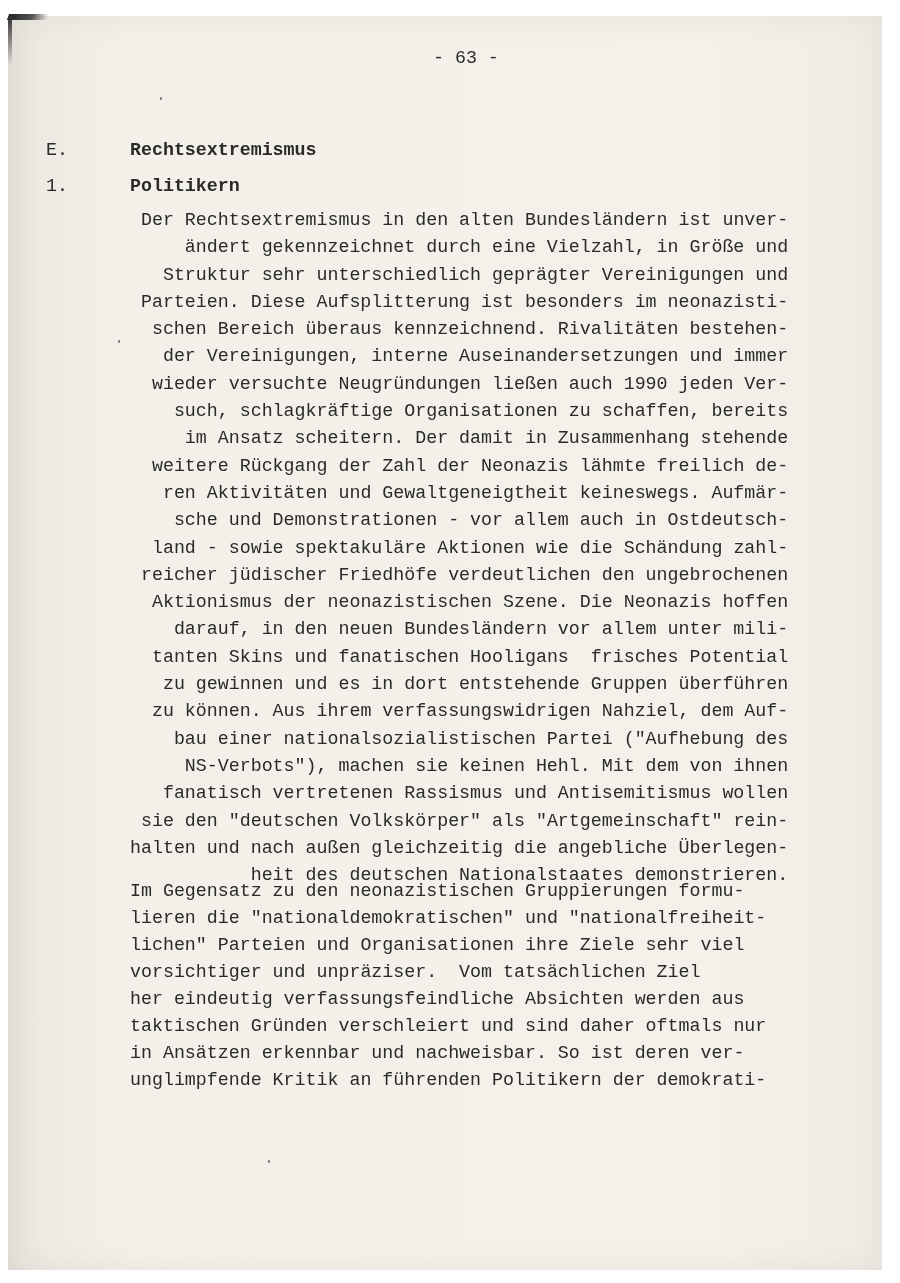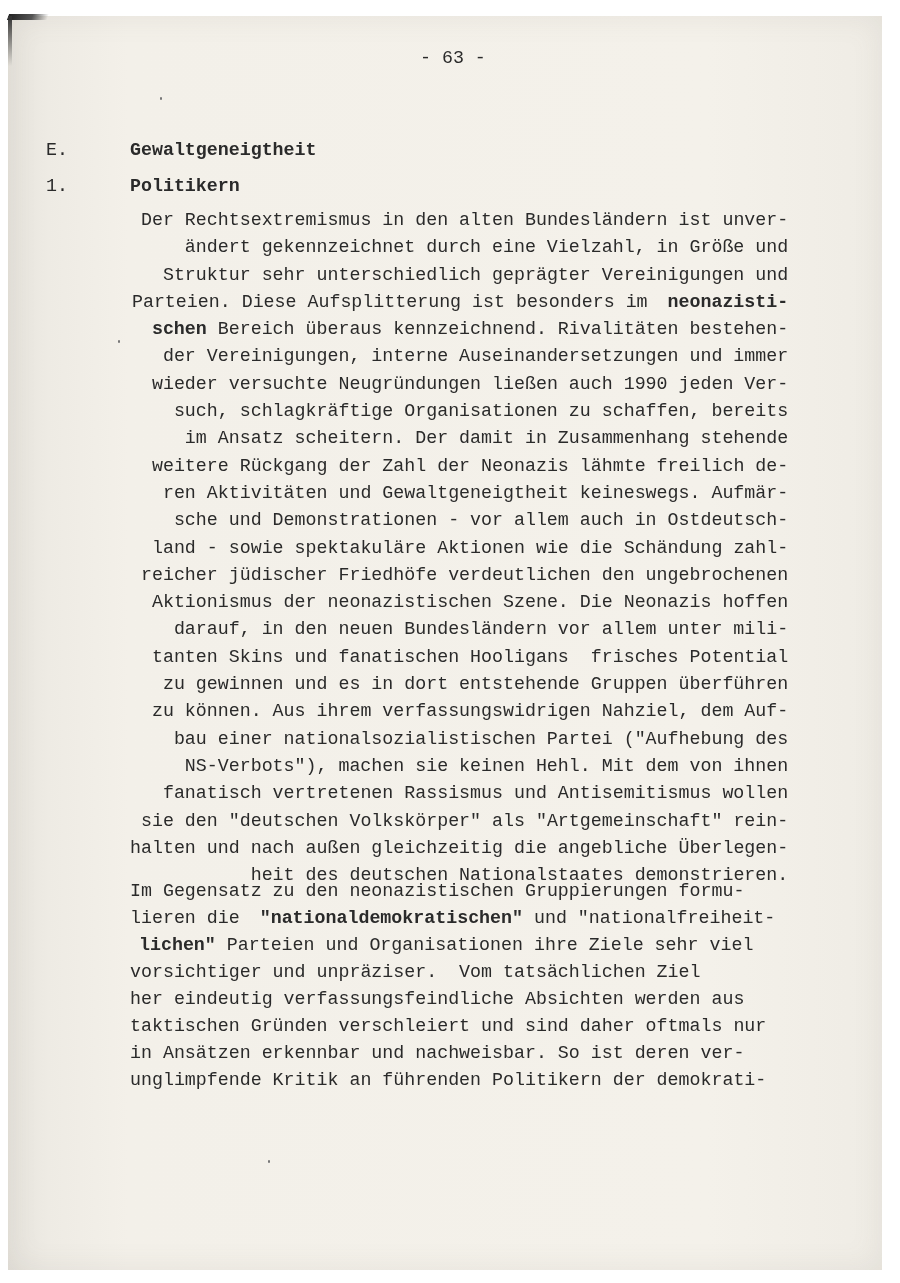--- a/index.html
+++ b/index.html
@@ -21,44 +21,44 @@
     background: linear-gradient(180deg, #333, rgba(60,60,60,0));
   }
   .mono {
     font-family: "Liberation Mono", "DejaVu Sans Mono", monospace;
     color: #2a2a2a;
     font-size: 18.3px;
     white-space: pre;
     position: absolute;
     letter-spacing: 0;
   }
-  .pagenum { left: 420px; top: 48px; font-family: Liberation Mono, monospace; }
+  .pagenum { left: 433px; top: 48px; font-family: Liberation Mono, monospace; }
   .sec-num { left: 46px; }
   .sec-title { left: 130px; font-weight: bold; }
   .h-e { top: 140px; }
   .h-1 { top: 176px; }
   .para { left: 130px; line-height: 27.3px; }
   .para1 { top: 207px; text-align: right; }
   .para2 { top: 878px; line-height: 27px; }
   .line { display: block; height: 27.3px; }
   .para2 .line { height: 27px; }
-  .b { font-weight: bold; margin-left: 9px; }
+  .b { font-weight: normal; }
   .speck { position: absolute; width: 2px; height: 3px; background: #777; border-radius: 1px; }
 </style>
 </head>
 <body>
 
 <div class="page"></div>
 <div class="corner"></div>
 <div class="edge-left"></div>
 
 <div class="mono pagenum">- 63 -</div>
 
 <div class="mono sec-num h-e">E.</div>
-<div class="mono sec-title h-e">Gewaltgeneigtheit</div>
+<div class="mono sec-title h-e">Rechtsextremismus</div>
 
 <div class="mono sec-num h-1">1.</div>
 <div class="mono sec-title h-1">Politikern</div>
 
 <div class="mono para para1"><span class="line">Der Rechtsextremismus in den alten Bundesländern ist unver-</span><span class="line">ändert gekennzeichnet durch eine Vielzahl, in Größe und</span><span class="line">Struktur sehr unterschiedlich geprägter Vereinigungen und</span><span class="line">Parteien. Diese Aufsplitterung ist besonders im <span class="b">neonazisti-</span></span><span class="line"><span class="b">schen</span> Bereich überaus kennzeichnend. Rivalitäten bestehen-</span><span class="line">der Vereinigungen, interne Auseinandersetzungen und immer</span><span class="line">wieder versuchte Neugründungen ließen auch 1990 jeden Ver-</span><span class="line">such, schlagkräftige Organisationen zu schaffen, bereits</span><span class="line">im Ansatz scheitern. Der damit in Zusammenhang stehende</span><span class="line">weitere Rückgang der Zahl der Neonazis lähmte freilich de-</span><span class="line">ren Aktivitäten und Gewaltgeneigtheit keineswegs. Aufmär-</span><span class="line">sche und Demonstrationen - vor allem auch in Ostdeutsch-</span><span class="line">land - sowie spektakuläre Aktionen wie die Schändung zahl-</span><span class="line">reicher jüdischer Friedhöfe verdeutlichen den ungebrochenen</span><span class="line">Aktionismus der neonazistischen Szene. Die Neonazis hoffen</span><span class="line">darauf, in den neuen Bundesländern vor allem unter mili-</span><span class="line">tanten Skins und fanatischen Hooligans  frisches Potential</span><span class="line">zu gewinnen und es in dort entstehende Gruppen überführen</span><span class="line">zu können. Aus ihrem verfassungswidrigen Nahziel, dem Auf-</span><span class="line">bau einer nationalsozialistischen Partei ("Aufhebung des</span><span class="line">NS-Verbots"), machen sie keinen Hehl. Mit dem von ihnen</span><span class="line">fanatisch vertretenen Rassismus und Antisemitismus wollen</span><span class="line">sie den "deutschen Volkskörper" als "Artgemeinschaft" rein-</span><span class="line">halten und nach außen gleichzeitig die angebliche Überlegen-</span><span class="line">heit des deutschen Nationalstaates demonstrieren.</span></div>
 <div class="mono para para2"><span class="line">Im Gegensatz zu den neonazistischen Gruppierungen formu-</span><span class="line">lieren die <span class="b">"nationaldemokratischen"</span> und "nationalfreiheit-</span><span class="line"><span class="b">lichen"</span> Parteien und Organisationen ihre Ziele sehr viel</span><span class="line">vorsichtiger und unpräziser.  Vom tatsächlichen Ziel</span><span class="line">her eindeutig verfassungsfeindliche Absichten werden aus</span><span class="line">taktischen Gründen verschleiert und sind daher oftmals nur</span><span class="line">in Ansätzen erkennbar und nachweisbar. So ist deren ver-</span><span class="line">unglimpfende Kritik an führenden Politikern der demokrati-</span></div>
 
 <span class="speck" style="left:160px;top:97px;"></span>
 <span class="speck" style="left:118px;top:340px;"></span>
 <span class="speck" style="left:268px;top:1160px;"></span>

